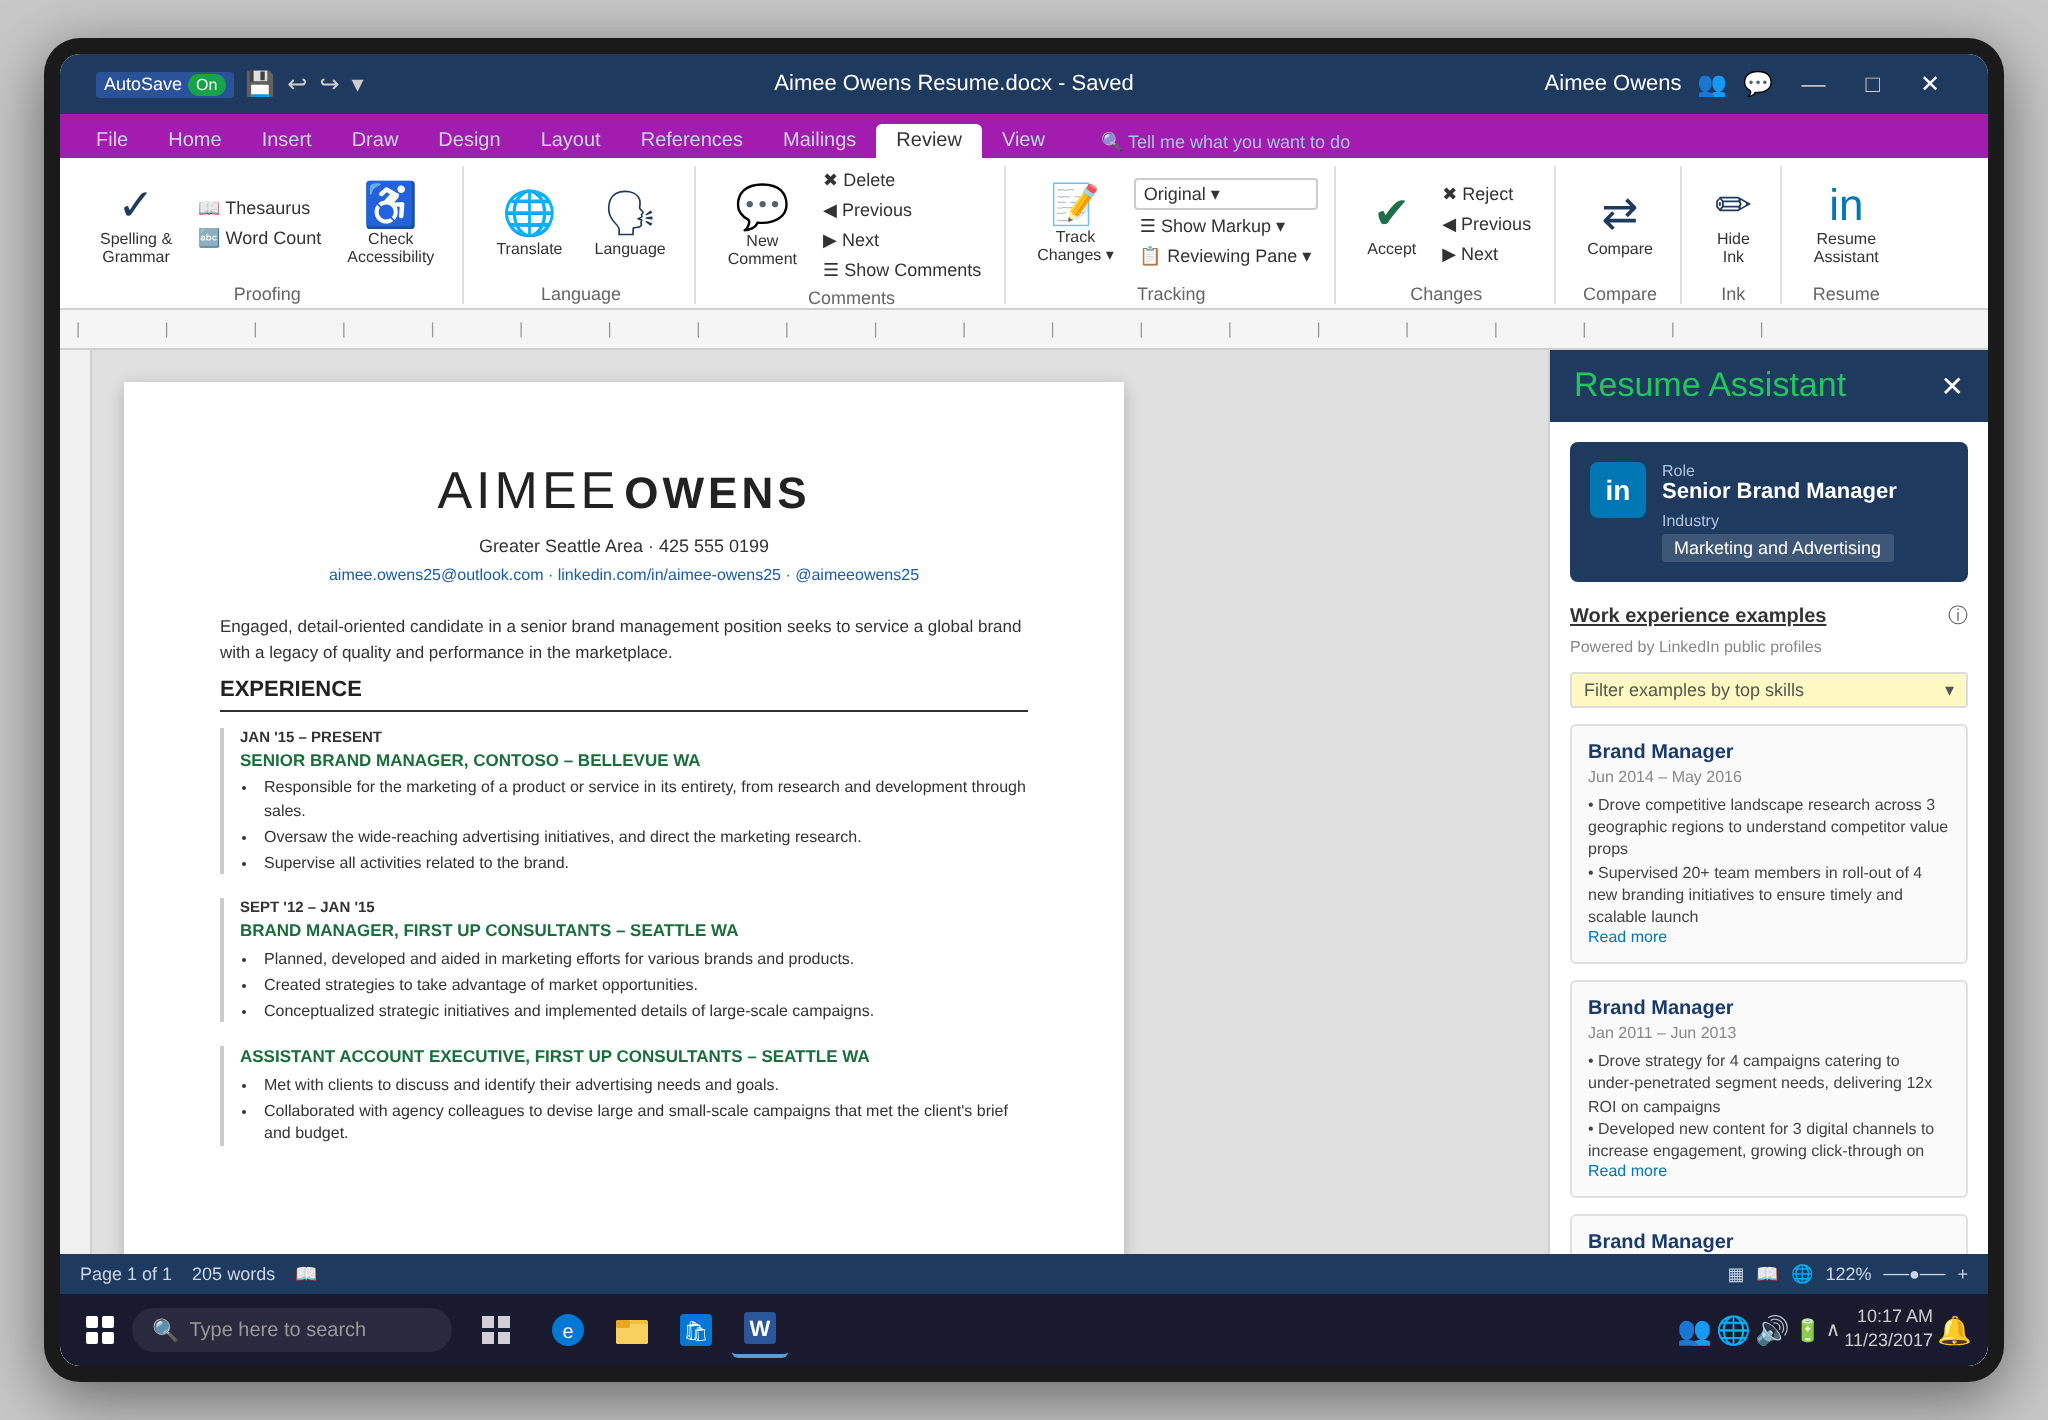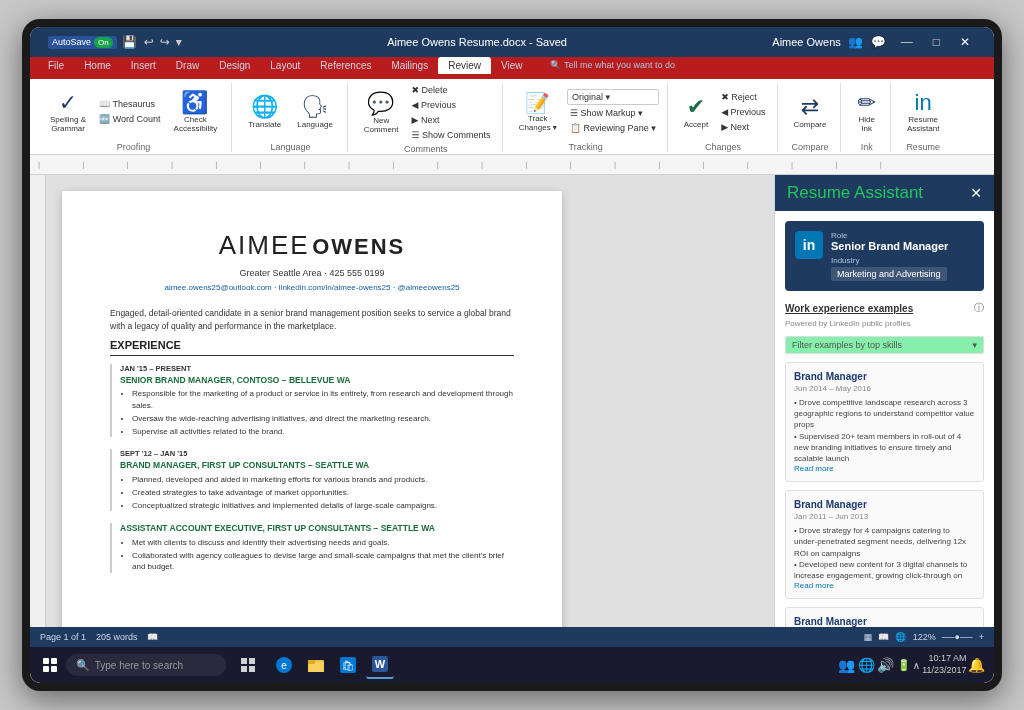--- a/index.html
+++ b/index.html
@@ -86,23 +86,23 @@
     .win-btn {
       color: #ccc;
       font-size: 12px;
       padding: 0 6px;
       cursor: pointer;
     }
     .win-btn.close { color: #fff; }
     
     .ribbon-tabs {
       height: 22px;
-      background: #b91c1c;
-      display: flex;
-      align-items: flex-start;
+      background: #a21caf;
+      display: flex;
+      align-items: flex-end;
       padding-left: 8px;
       flex-shrink: 0;
     }
     .ribbon-tab {
       font-size: 10px;
       color: #ccd6e8;
       padding: 3px 10px;
       cursor: pointer;
       border-radius: 3px 3px 0 0;
     }
@@ -352,21 +352,21 @@
       align-items: center;
       margin-bottom: 4px;
     }
     .work-examples-title { font-size: 10px; font-weight: 600; color: #333; text-decoration: underline; }
     .info-icon { color: #666; font-size: 10px; }
     .powered-by { font-size: 8px; color: #888; margin-bottom: 8px; }
     .filter-bar {
       display: flex;
       align-items: flex-start;
       justify-content: space-between;
-      background: #86efac;
+      background: #fef9c3;
       border: 1px solid #ddd;
       border-radius: 2px;
       padding: 3px 6px;
       margin-bottom: 8px;
       font-size: 9px;
       color: #555;
     }
     .example-card {
       border: 1px solid #e0e0e0;
       border-radius: 3px;

